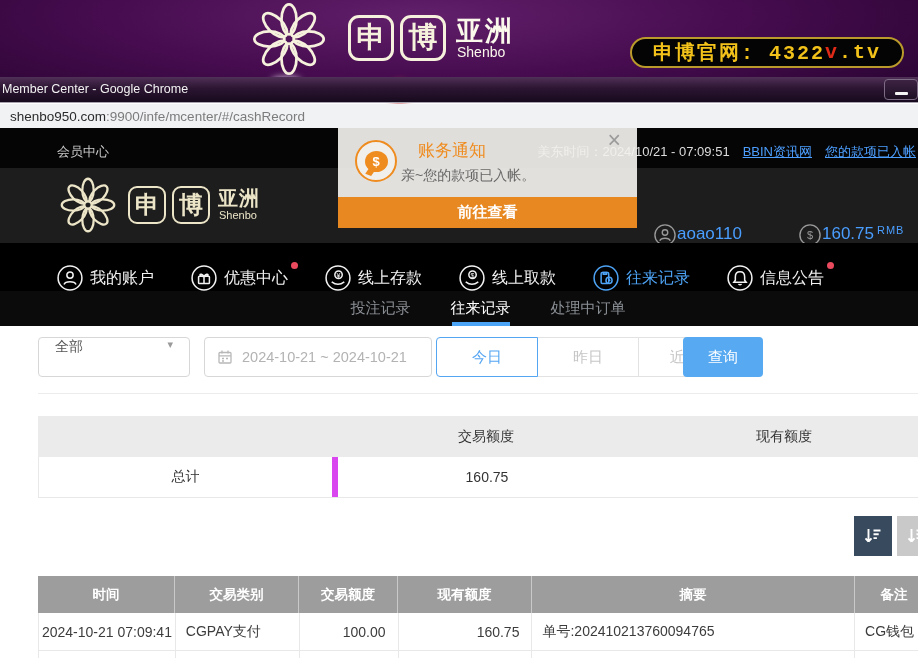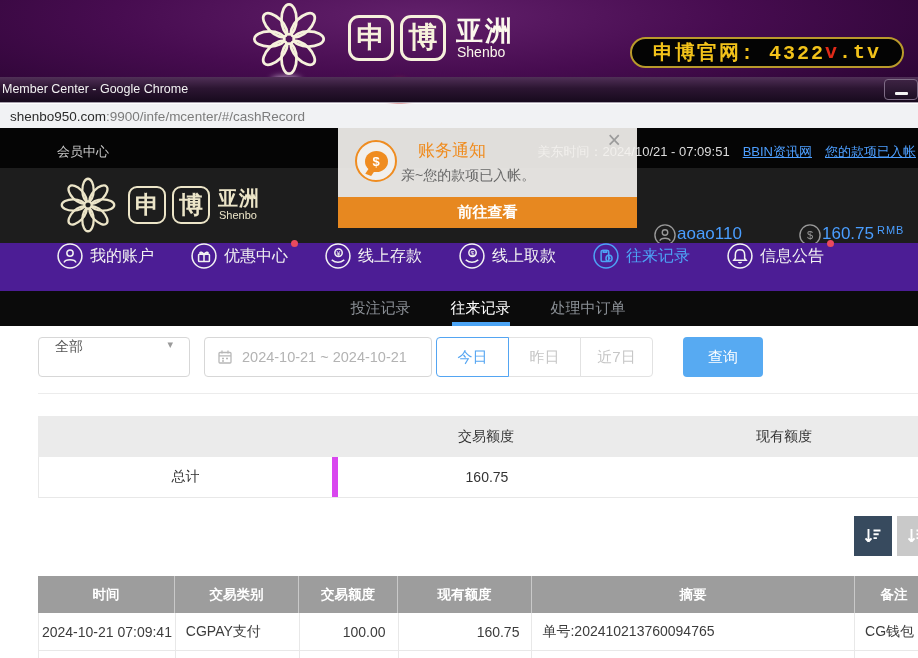--- a/index.html
+++ b/index.html
@@ -51,43 +51,43 @@
   .siteheader .s1 { left:128px; } .siteheader .s2 { left:172px; }
   .sh-flower { position:absolute; left:60px; top:9px; }
   .sh-asia { position:absolute; left:218px; top:17px; color:#ece5c8; font-size:20px; font-weight:bold; letter-spacing:1px; }
   .sh-sub { position:absolute; left:219px; top:41px; color:#ece5c8; font-size:11px; }
   .uinfo { position:absolute; top:24px; display:flex; align-items:flex-start; gap:1px; color:#4a9eff; font-size:17px;margin-top:32px; }
   .uinfo .cicon { color:#9a9a9a; }
   .u-name { left:654px; } .u-bal { left:799px; }
   .u-bal .cur { font-size:11px; letter-spacing:1px; margin-left:2px; }
 
   
-  .mainnav { position:absolute; left:0; top:243px; width:918px; height:48px; background:#4c1d95;
-    display:flex; align-items:flex-start; padding-left:57px; gap:37px; }
+  .mainnav { position:absolute; left:0; top:243px; width:918px; height:48px; background:#000000;
+    display:flex; align-items:flex-end; padding-left:57px; gap:37px; }
   .nav-item { display:flex; align-items:center; gap:7px; color:#f2f2f2; font-size:16px; position:relative; cursor:pointer; }
   .nav-item.active { color:#4da3f5; }
   .nav-item .dot { position:absolute; top:-3px; right:-10px; width:7px; height:7px; border-radius:50%; background:#ea4a5e; }
 
   
   .subnav { position:absolute; left:0; top:291px; width:918px; height:35px; background:#0b0b0b;
     display:flex; justify-content:center; align-items:center; gap:40px; padding-left:58px; }
   .subtab { color:#8b9096; font-size:15px; position:relative; height:35px; display:flex; align-items:center; cursor:pointer; }
   .subtab.active { color:#fff; }
   .subtab.active .uline { position:absolute; bottom:0; left:50%; transform:translateX(-50%);
     width:58px; height:4px; background:#4ba4f5; }
 
   
   .content { position:absolute; left:0; top:326px; width:918px; height:332px; background:#fff; }
   .ctl { position:absolute; height:40px; top:11px; border:1px solid #d7d7d7; border-radius:4px; background:#fff; }
   .sel { left:38px; width:152px; display:flex; align-items:flex-start; padding:0 16px; color:#555; font-size:14px; cursor:pointer; }
   .sel .arr { margin-left:auto; color:#9a9a9a; font-size:11px; }
   .datebox { left:204px; width:228px; display:flex; align-items:center; gap:9px; padding:0 12px;
     color:#b3b3b3; font-size:14.5px; cursor:pointer; }
   .btngroup { position:absolute; left:436px; top:11px; display:flex; }
-  .qbtn { width:73px; height:40px; background:#fff; border:1px solid #e2e2e2; color:#c6c6c6; font-size:15px;
+  .qbtn { width:102px; height:40px; background:#fff; border:1px solid #e2e2e2; color:#c6c6c6; font-size:15px;
     display:flex; align-items:center; justify-content:center; cursor:pointer; margin-left:-1px; }
   .qbtn:first-child { border-radius:4px 0 0 4px; margin-left:0; }
   .qbtn:last-child { border-radius:0 4px 4px 0; }
   .qbtn.active { border-color:#54a5f2; color:#54a5f2; z-index:2; }
   .searchbtn { position:absolute; left:683px; top:11px; width:80px; height:40px; background:#57aaf2; border:none;
     border-radius:4px; color:#fff; font-size:15px; cursor:pointer; }
   .divider { position:absolute; left:38px; right:0; top:67px; height:1px; background:#ececec; }
 
   
   .sumtable { position:absolute; left:38px; top:90px; width:895px; }

